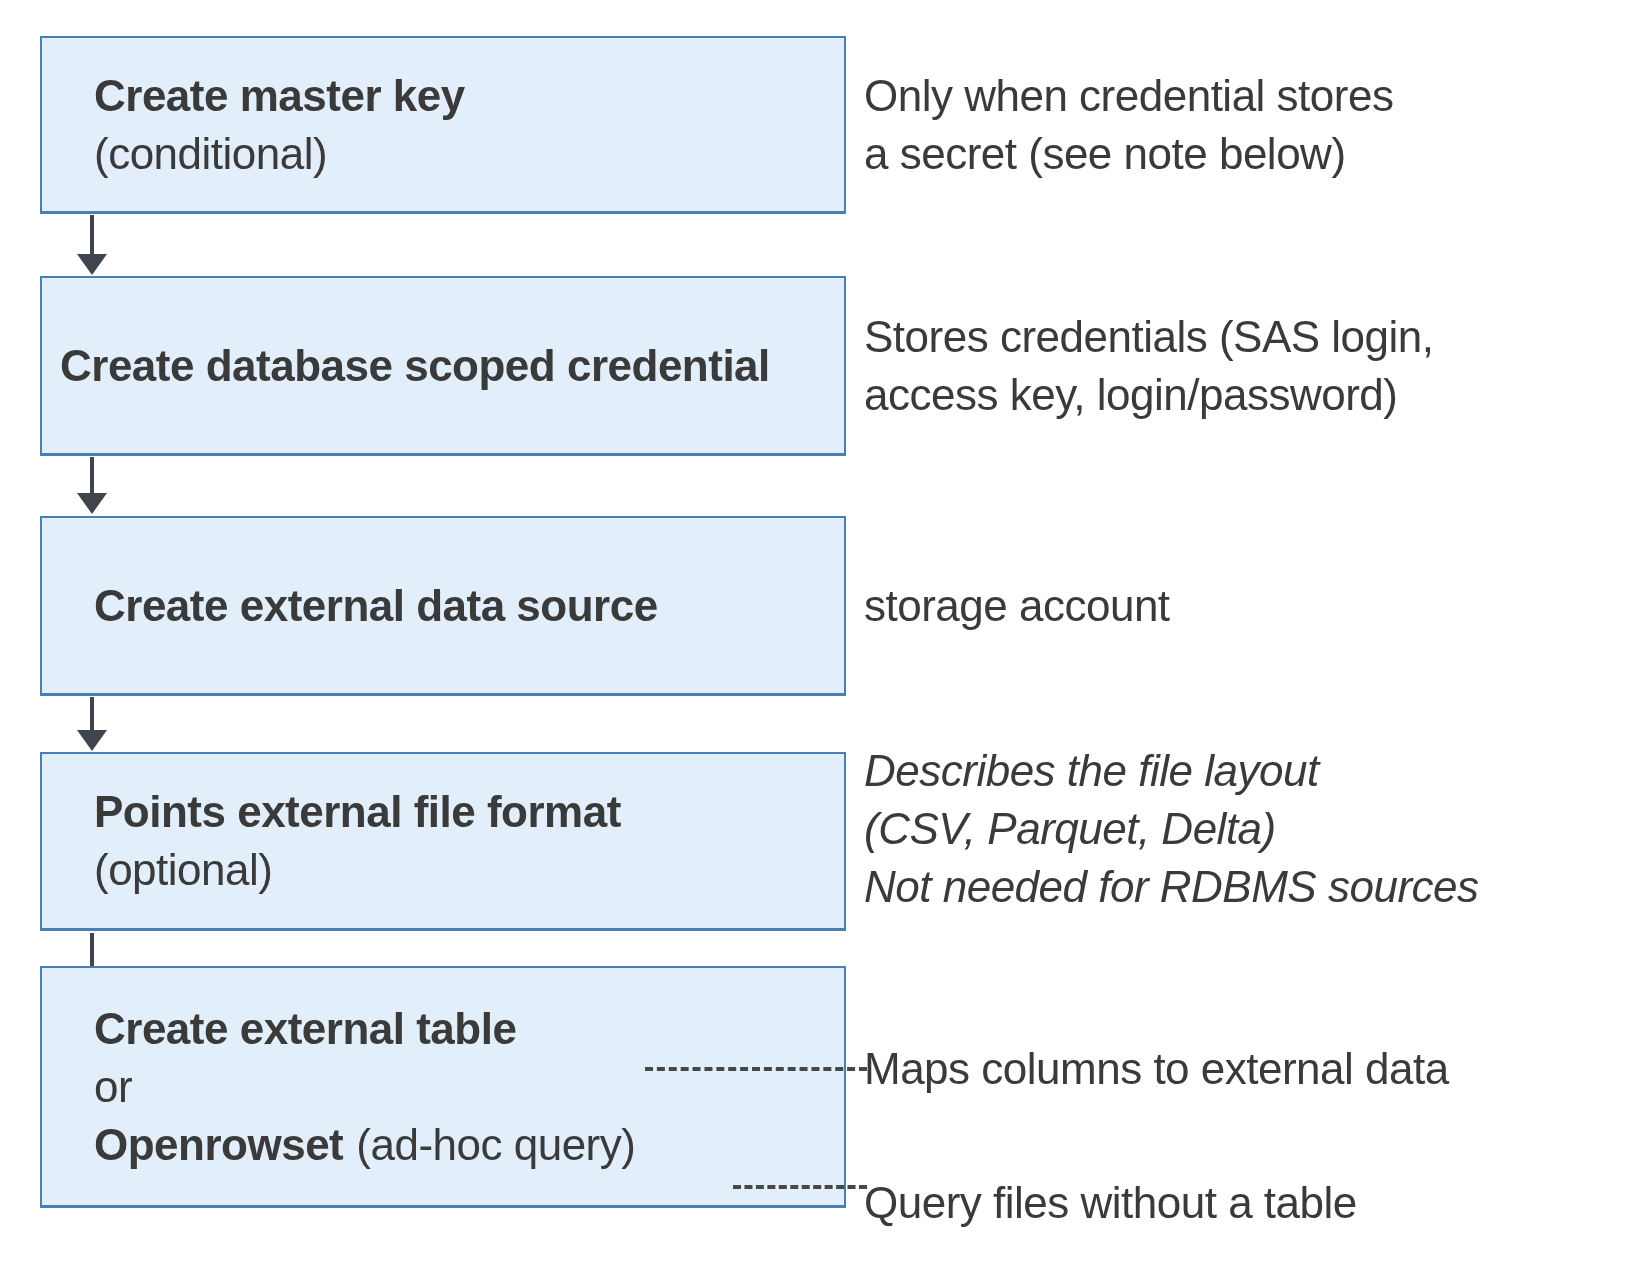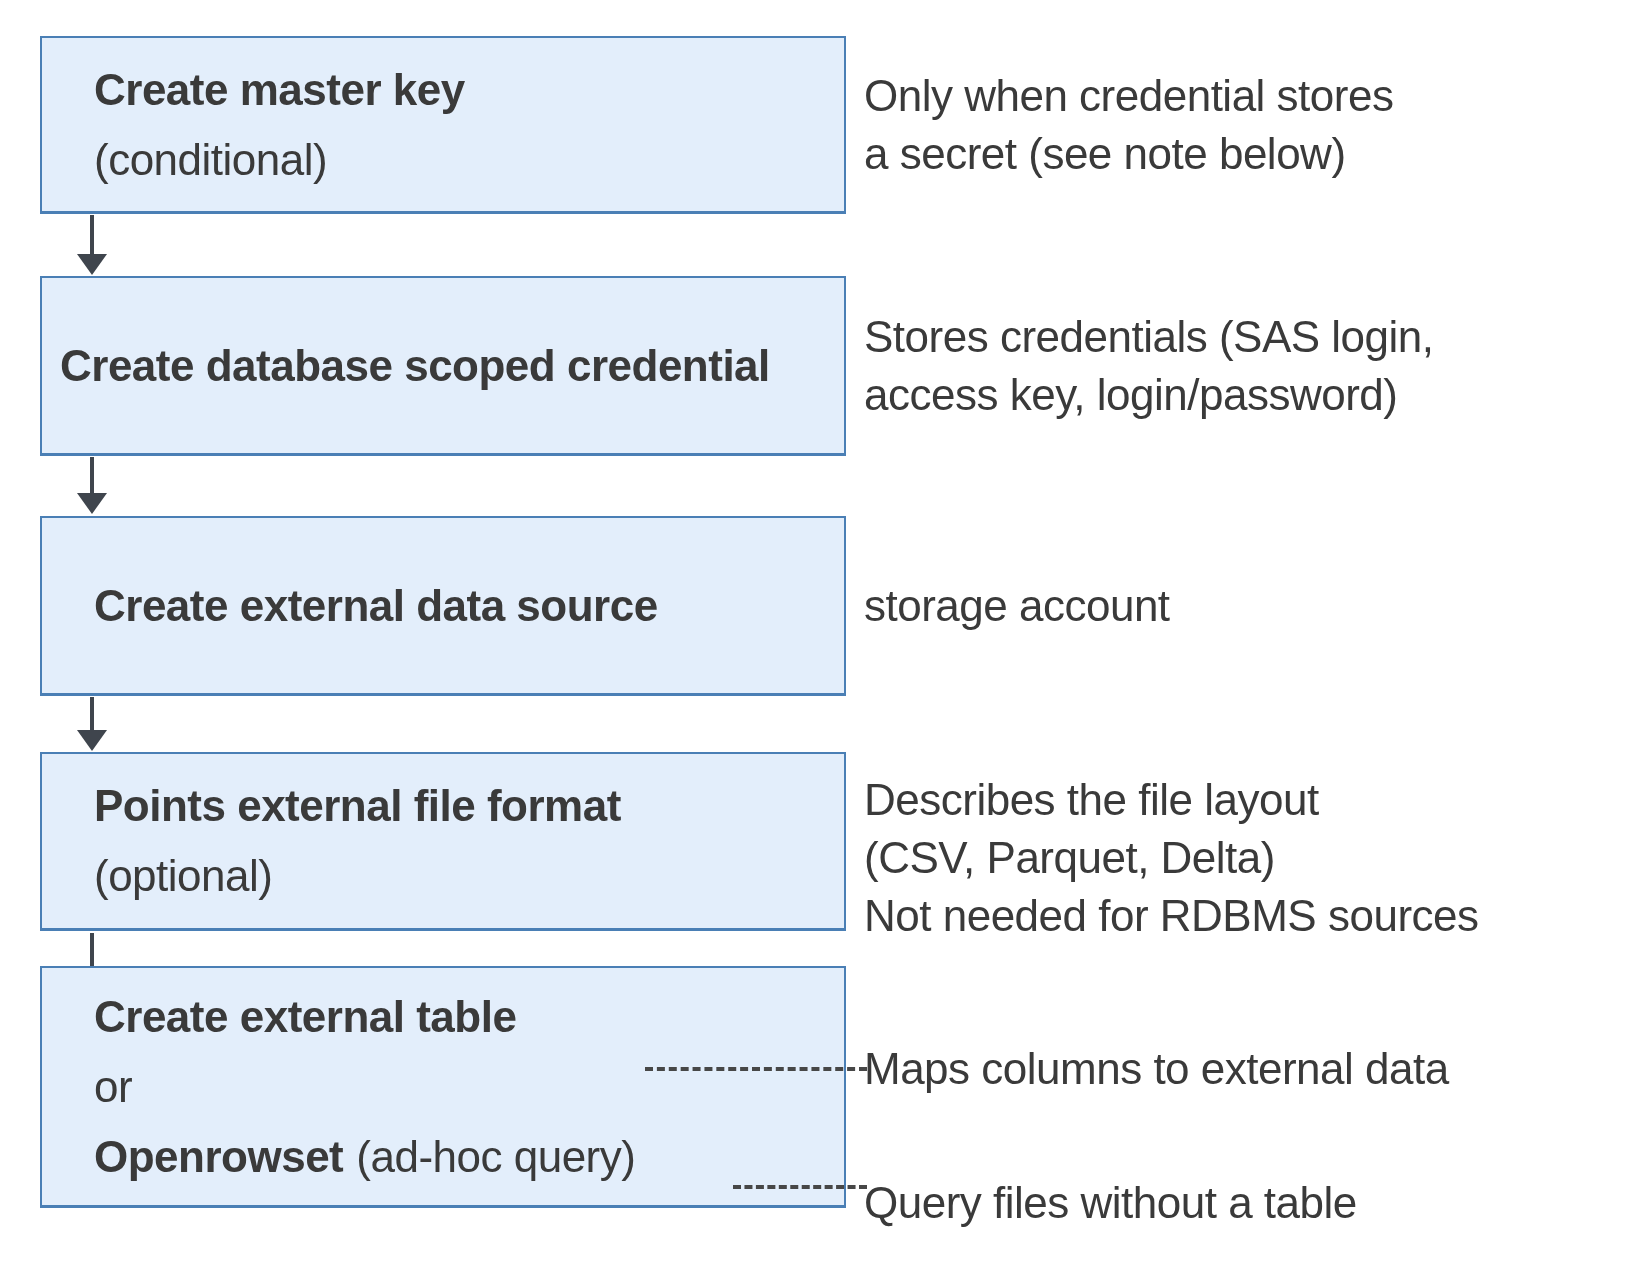--- a/index.html
+++ b/index.html
@@ -23,21 +23,21 @@
     overflow:hidden;
   }
   .box{
     position:absolute;
     left:40px;width:806px;
     box-sizing:border-box;
     background:var(--box-fill);
     border:2px solid var(--box-border);
     border-bottom-width:3px;
     display:flex;flex-direction:column;justify-content:center;
-    padding-left:52px;padding-right:36px;gap:12px;
+    padding-left:52px;padding-right:36px;
   }
   .box1{top:36px;height:178px;}
   .box2{top:276px;height:180px;padding-left:18px;}
   .box3{top:516px;height:180px;}
   .box4{top:752px;height:179px;}
   .box5{top:966px;height:242px;}
   .bold{font-weight:700;}
   .t{white-space:nowrap;}
   .t.wrap{white-space:normal;}
   .inline-line{white-space:nowrap;}
@@ -57,21 +57,21 @@
   .arrow2{top:457px;height:57px;}
   .arrow3{top:697px;height:54px;}
   .arrow4{top:933px;height:57px;}
   .ann{
     position:absolute;left:864px;width:770px;
     display:flex;flex-direction:column;justify-content:center;
   }
   .ann1{top:36px;height:178px;}
   .ann2{top:276px;height:180px;}
   .ann3{top:516px;height:180px;}
-  .ann4{top:764px;height:187px;}
+  .ann4{top:735px;height:187px;font-style:italic;}
   .ann5{top:1040px;height:58px;}
   .ann6{top:1158px;height:58px;margin-top:16px;}
   .dash{
     position:absolute;height:0;
     border-top:4px dashed var(--dash);
   }
   .dash1{top:1067px;left:645px;width:222px;}
   .dash2{top:1185px;left:733px;width:134px;}
 </style>
 </head>

